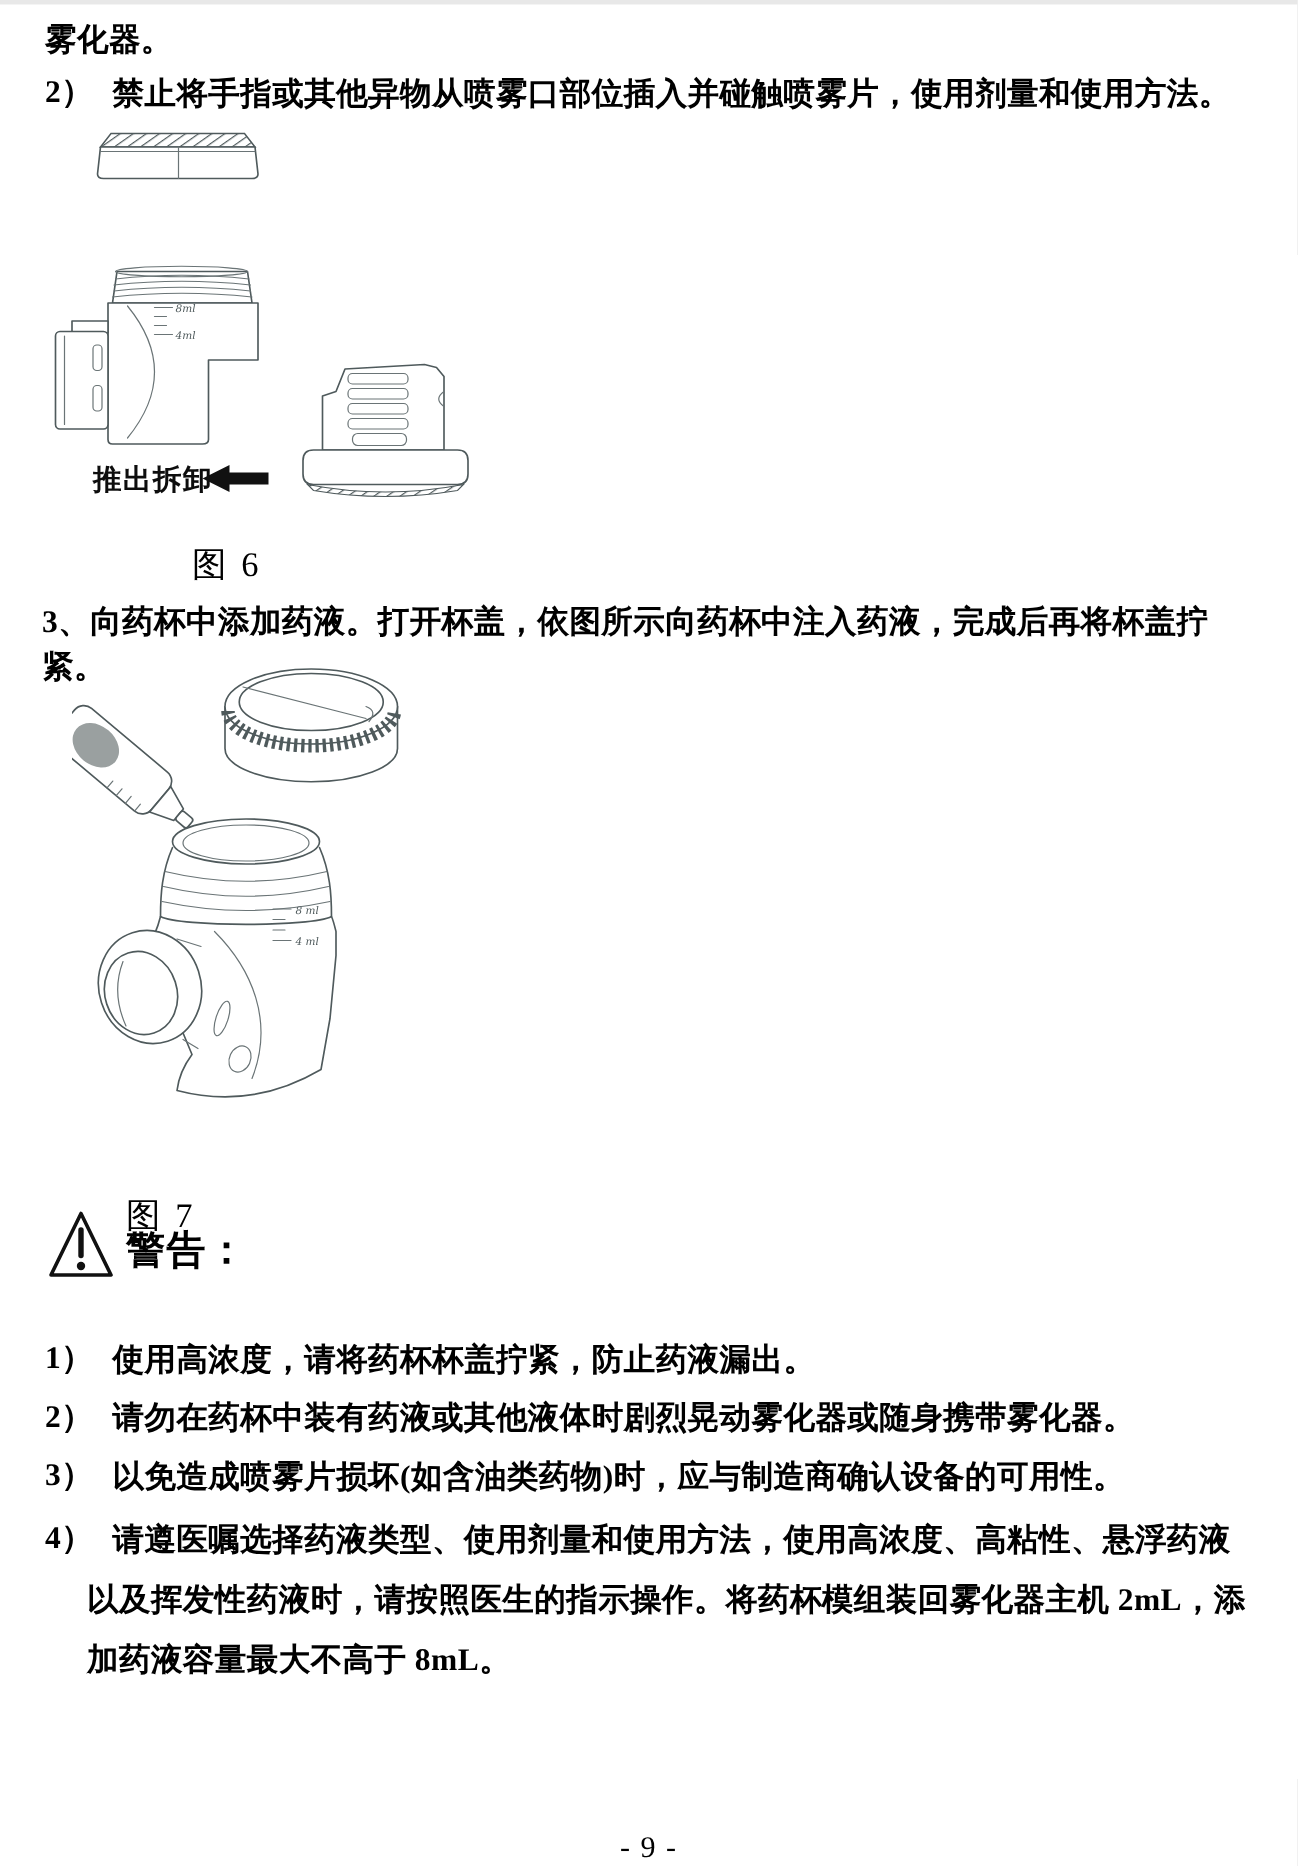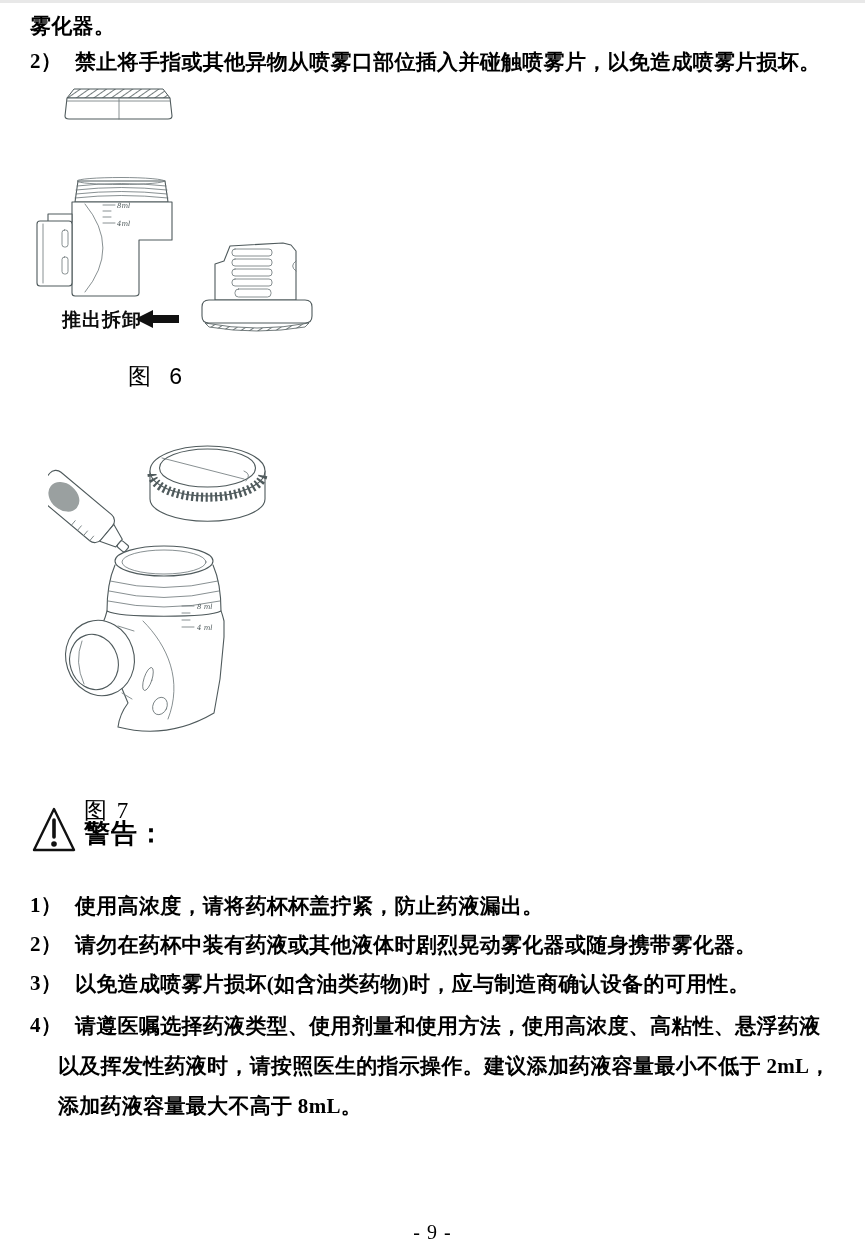--- a/index.html
+++ b/index.html
@@ -27,21 +27,21 @@
 </style>
 </head>
 <body>
 
 <div class="page">
 
   <div class="abs body-text" style="left:30px;top:8px;">雾化器。</div>
 
   <div class="list-item" style="top:44px;">
     <span class="li-num">2）</span>
-    <div class="li-text">禁止将手指或其他异物从喷雾口部位插入并碰触喷雾片，以免造成喷雾片损坏。</div>
+    <div class="li-text">禁止将手指或其他异物从喷雾口部位插入并碰触喷雾片，使用剂量和使用方法。</div>
   </div>
 
   <svg class="abs" style="left:33px;top:82px;" width="282" height="262" viewBox="0 0 282 262">
     <defs>
       <pattern id="hatch" width="5" height="5" patternUnits="userSpaceOnUse" patternTransform="rotate(55)">
         <line x1="0" y1="0" x2="0" y2="5" stroke="#4f5a5c" stroke-width="1.6"></line>
       </pattern>
     </defs>
 
     <g>
@@ -88,22 +88,23 @@
       <rect class="lnthin fillwhite" x="199" y="174" width="40" height="7" rx="3"></rect>
       <rect class="lnthin fillwhite" x="199" y="184" width="40" height="7" rx="3"></rect>
       <rect class="lnthin fillwhite" x="199" y="194" width="40" height="7" rx="3"></rect>
       <rect class="lnthin fillwhite" x="202" y="204" width="36" height="8" rx="3.5"></rect>
       <path class="lnthin" d="M263,176 Q256,181 263,186"></path>
       <path class="ln fillwhite" d="M176,215 L272,215 Q279,215 279,222 L279,231 Q279,238 272,238 L176,238 Q169,238 169,231 L169,222 Q169,215 176,215 Z"></path>
       <path d="M172,238 Q224,248 276,238 L272,242 Q224,250 176,242 Z" fill="url(#hatch)" stroke="#4f5a5c" stroke-width=".8"></path>
     </g>
   </svg>
 
-  <div class="abs caption" style="left:128px;top:358px;font-family:Liberation Mono, monospace;">图 6</div>
+  <div class="abs caption" style="left:128px;top:358px;">图 6</div>
 
+  <div class="abs body-text" style="left:28px;top:396px;width:820px;">3、向药杯中添加药液。打开杯盖，依图所示向药杯中注入药液，完成后再将杯盖拧紧。</div>
 
   <svg class="abs" style="left:48px;top:438px;" width="290" height="302" viewBox="0 0 290 302">
 
     <g>
       <path class="ln fillwhite" d="M102,30 L102,58 A57,22 0 0 0 217,58 L217,30"></path>
       <ellipse class="ln fillwhite" cx="159.5" cy="30" rx="57.5" ry="25"></ellipse>
       <path d="M104,33 A55,23 0 0 0 215,33" fill="none" stroke="#4f5a5c" stroke-width="9" stroke-dasharray="2.2 2.6"></path>
       <ellipse class="ln fillwhite" cx="159.5" cy="27" rx="48" ry="19"></ellipse>
       <line class="lnthin" x1="114" y1="17" x2="196" y2="38"></line>
       <path class="lnthin" d="M196,30 Q204,33 198,40"></path>
@@ -170,19 +171,19 @@
   <div class="list-item" style="top:927px;">
     <span class="li-num">2）</span>
     <div class="li-text">请勿在药杯中装有药液或其他液体时剧烈晃动雾化器或随身携带雾化器。</div>
   </div>
   <div class="list-item" style="top:966px;">
     <span class="li-num">3）</span>
     <div class="li-text">以免造成喷雾片损坏(如含油类药物)时，应与制造商确认设备的可用性。</div>
   </div>
   <div class="list-item lh40" style="top:1003px;">
     <span class="li-num" style="top:5px;">4）</span>
-    <div class="li-text">请遵医嘱选择药液类型、使用剂量和使用方法，使用高浓度、高粘性、悬浮药液以及挥发性药液时，请按照医生的指示操作。建议添加药液容量最小不低于 2mL，添加药液容量最大不高于 8mL。</div>
+    <div class="li-text">请遵医嘱选择药液类型、使用剂量和使用方法，使用高浓度、高粘性、悬浮药液以及挥发性药液时，请按照医生的指示操作。将药杯模组装回雾化器主机 2mL，添加药液容量最大不高于 8mL。</div>
   </div>
 
 
   <div class="abs footer" style="top:1218px;">- 9 -</div>
 
 </div>
 
 </body></html>

